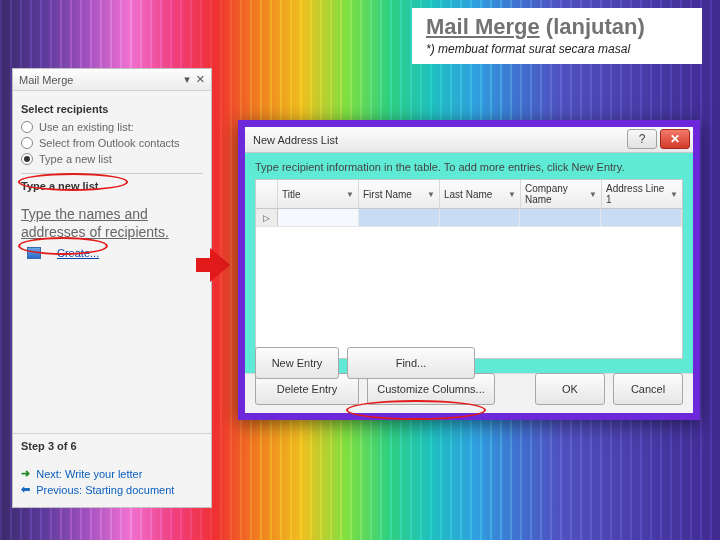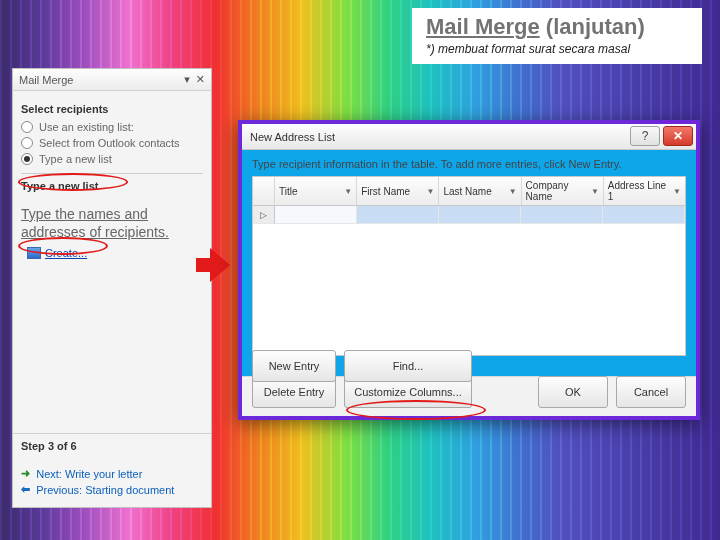--- a/index.html
+++ b/index.html
@@ -61,21 +61,21 @@
   .tp-radio { display: flex; align-items: center; gap: 6px; margin: 4px 0; color: #666; }
   .tp-radio .dot {
     width: 12px; height: 12px; border: 1px solid #888; border-radius: 50%;
     display: inline-flex; align-items: center; justify-content: center;
     background: #fff;
   }
   .tp-radio .dot.filled::after { content:""; width:6px; height:6px; border-radius:50%; background:#333; }
   .tp-divider { border-top: 1px solid #ccc; margin: 8px 0 6px 0; }
   .tp-instruction { color: #666; font-size: 14px; line-height: 1.3; margin: 13px 0 6px 0; text-decoration: underline; }
   .tp-create {
-    display: inline-flex; align-items: center; gap: 4px;
+    display: inline-flex; align-items: center; gap: 16px;
     color: #0645ad; text-decoration: underline; cursor: pointer;
     margin-left: 6px;
   }
   .tp-create-icon {
     width: 14px; height: 12px;
     background:
       linear-gradient(#6aa3e8,#2a6acc);
     border: 1px solid #3a6aaa;
     position: relative;
   }
@@ -114,22 +114,22 @@
     border-top: 17px solid transparent;
     border-bottom: 17px solid transparent;
     border-left: 20px solid #e21a1a;
   }
 
   
   .dialog {
     position: absolute;
     top: 120px; left: 238px;
     width: 462px; height: 300px;
-    background: #0ea5e9;
-    border: 4px solid #6d28d9;
+    background: #5eead4;
+    border: 7px solid #6d28d9;
     box-shadow: 0 4px 18px rgba(0,0,0,0.5);
   }
   .dlg-title {
     height: 26px;
     background: linear-gradient(#fdfdfd,#e8e8e8);
     display: flex; align-items: center; justify-content: space-between;
     padding-left: 8px;
     border-bottom: 1px solid #c8c8c8;
   }
   .dlg-title-text { color: #333; }
@@ -311,21 +311,21 @@
   <div class="dlg-buttons">
     <button class="wbtn">New Entry</button>
     <button class="wbtn">Find...</button>
     <div style="width:100%;"></div>
   </div>
 
   <div class="dlg-buttons" style="bottom:0;pointer-events:none;background:transparent;border:none;">
   </div>
 
   <div style="position:absolute;left:10px;bottom:8px;display:flex;gap:8px;">
-    <button class="wbtn" style="width:84px">Delete Entry</button>
+    <button class="wbtn" style="width:104px">Delete Entry</button>
     <button class="wbtn" style="width:128px">Customize Columns...</button>
   </div>
   <div style="position:absolute;left:10px;bottom:34px;display:flex;gap:8px;">
     <button class="wbtn" style="width:84px">New Entry</button>
     <button class="wbtn" style="width:128px">Find...</button>
   </div>
   <div style="position:absolute;right:10px;bottom:8px;display:flex;gap:8px;">
     <button class="wbtn" style="width:70px">OK</button>
     <button class="wbtn" style="width:70px">Cancel</button>
   </div>

